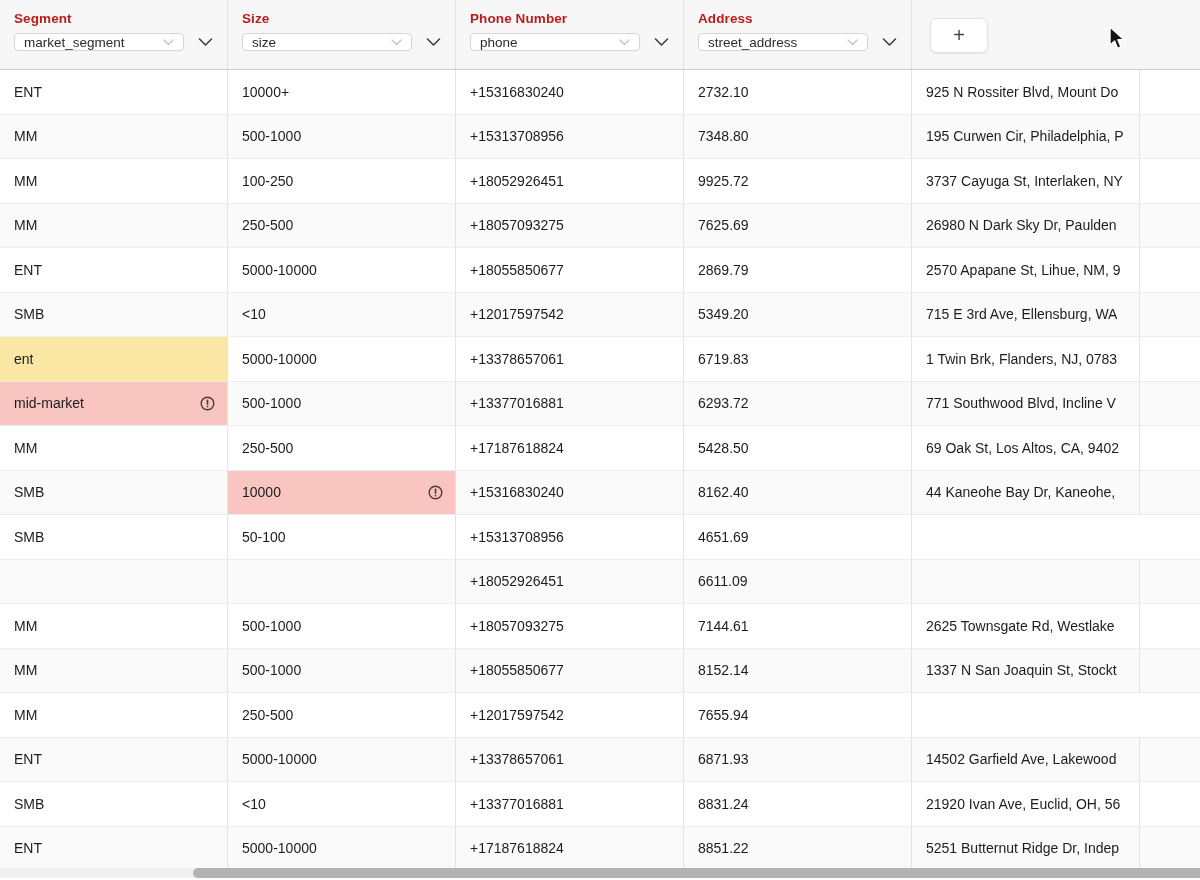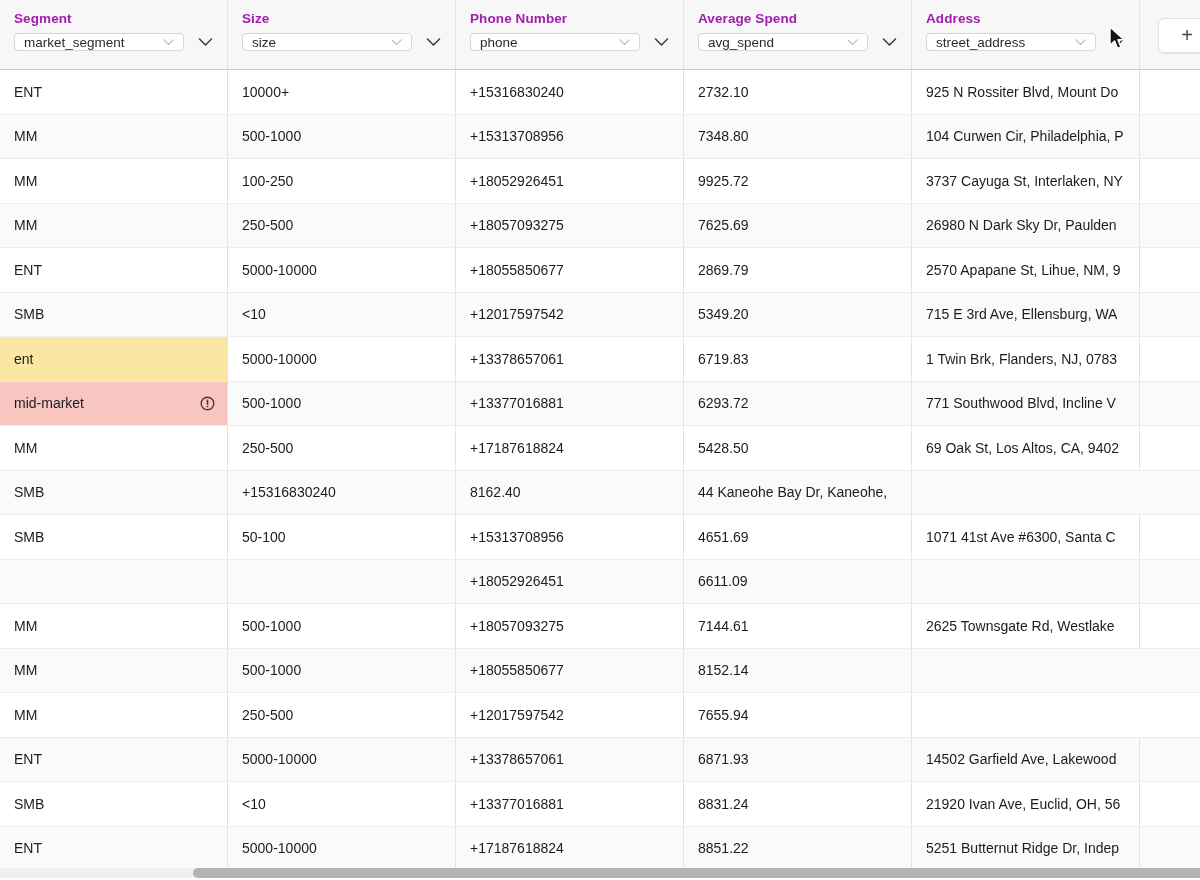--- a/index.html
+++ b/index.html
@@ -13,21 +13,21 @@
   
   .header-row {
     display:flex; height:70px; background:#f7f7f7;
     border-bottom:1px solid #cccccc; box-sizing:border-box;
   }
   .hcell {
     width:228px; box-sizing:border-box; flex:none;
     border-right:1px solid #e3e3e3; padding:11px 0 0 14px;
   }
   .hcell-extra { width:152px; border-right:none; padding:11px 0 0 14px; box-sizing:border-box; flex:none; }
-  .htitle { font-size:13.5px; font-weight:bold; color:#a21caf; margin-bottom:7px; letter-spacing:.1px; }
+  .htitle { font-size:13.5px; font-weight:bold; color:#b91c1c; margin-bottom:7px; letter-spacing:.1px; }
   .hcontrols { display:flex; align-items:center; }
   .field-select {
     width:170px; height:15px; box-sizing:border-box; background:#fff;
     border:1px solid #d5d5d5; border-radius:4px; cursor:pointer;
     display:flex; align-items:center; justify-content:space-between; padding:8px 9px;
   }
   .sel-text { font-size:13.5px; color:#2b2b2b; white-space:nowrap; overflow:hidden; }
   .menu-chev { margin-left:14px; cursor:pointer; display:flex; }
 
   .add-btn {
@@ -124,38 +124,20 @@
         </span>
       </div>
       <span class="menu-chev">
         <svg width="15" height="9" viewBox="0 0 15 9">
               <path d="M1.5 1 L7.5 7 L13.5 1" fill="none" stroke="#3a3a3a" stroke-width="1.5" stroke-linecap="round" stroke-linejoin="round"></path>
             </svg>
       </span>
     </div>
   </div>
 
-  <div class="hcell">
-    <div class="htitle">Average Spend</div>
-    <div class="hcontrols">
-      <div class="field-select">
-        <span class="sel-text">avg_spend</span>
-        <span style="display:flex;">
-          <svg width="11" height="7" viewBox="0 0 11 7">
-                <path d="M1 1 L5.5 5.5 L10 1" fill="none" stroke="#c3c3c3" stroke-width="1.4" stroke-linecap="round" stroke-linejoin="round"></path>
-              </svg>
-        </span>
-      </div>
-      <span class="menu-chev">
-        <svg width="15" height="9" viewBox="0 0 15 9">
-              <path d="M1.5 1 L7.5 7 L13.5 1" fill="none" stroke="#3a3a3a" stroke-width="1.5" stroke-linecap="round" stroke-linejoin="round"></path>
-            </svg>
-      </span>
-    </div>
-  </div>
 
   <div class="hcell">
     <div class="htitle">Address</div>
     <div class="hcontrols">
       <div class="field-select">
         <span class="sel-text">street_address</span>
         <span style="display:flex;">
           <svg width="11" height="7" viewBox="0 0 11 7">
                 <path d="M1 1 L5.5 5.5 L10 1" fill="none" stroke="#c3c3c3" stroke-width="1.4" stroke-linecap="round" stroke-linejoin="round"></path>
               </svg>
@@ -199,21 +181,21 @@
     <div class="cell">
           <span class="cell-text">500-1000</span>
         </div>
     <div class="cell">
           <span class="cell-text">+15313708956</span>
         </div>
     <div class="cell">
           <span class="cell-text">7348.80</span>
         </div>
     <div class="cell">
-          <span class="cell-text">104 Curwen Cir, Philadelphia, P</span>
+          <span class="cell-text">195 Curwen Cir, Philadelphia, P</span>
         </div>
     <div class="cell col-extra"></div>
   </div>
 
   <div class="row">
     <div class="cell">
           <span class="cell-text">MM</span>
         </div>
     <div class="cell">
           <span class="cell-text">100-250</span>
@@ -348,20 +330,30 @@
     <div class="cell">
           <span class="cell-text">69 Oak St, Los Altos, CA, 9402</span>
         </div>
     <div class="cell col-extra"></div>
   </div>
 
   <div class="row alt">
     <div class="cell">
           <span class="cell-text">SMB</span>
         </div>
+    <div class="cell hl-error">
+          <span class="cell-text">10000</span>
+          <span class="cell-flag">
+            <svg width="15" height="15" viewBox="0 0 15 15">
+              <circle cx="7.5" cy="7.5" r="6.3" fill="none" stroke="#4d3a34" stroke-width="1.4"></circle>
+              <line x1="7.5" y1="4.4" x2="7.5" y2="8.3" stroke="#4d3a34" stroke-width="1.6" stroke-linecap="round"></line>
+              <circle cx="7.5" cy="10.6" r="0.9" fill="#4d3a34"></circle>
+            </svg>
+          </span>
+        </div>
     <div class="cell">
           <span class="cell-text">+15316830240</span>
         </div>
     <div class="cell">
           <span class="cell-text">8162.40</span>
         </div>
     <div class="cell">
           <span class="cell-text">44 Kaneohe Bay Dr, Kaneohe,</span>
         </div>
     <div class="cell col-extra"></div>
@@ -373,23 +365,20 @@
         </div>
     <div class="cell">
           <span class="cell-text">50-100</span>
         </div>
     <div class="cell">
           <span class="cell-text">+15313708956</span>
         </div>
     <div class="cell">
           <span class="cell-text">4651.69</span>
         </div>
-    <div class="cell">
-          <span class="cell-text">1071 41st Ave #6300, Santa C</span>
-        </div>
     <div class="cell col-extra"></div>
   </div>
 
   <div class="row alt">
     <div class="cell">
           <span class="cell-text"></span>
         </div>
     <div class="cell">
           <span class="cell-text"></span>
         </div>
@@ -429,20 +418,23 @@
           <span class="cell-text">MM</span>
         </div>
     <div class="cell">
           <span class="cell-text">500-1000</span>
         </div>
     <div class="cell">
           <span class="cell-text">+18055850677</span>
         </div>
     <div class="cell">
           <span class="cell-text">8152.14</span>
+        </div>
+    <div class="cell">
+          <span class="cell-text">1337 N San Joaquin St, Stockt</span>
         </div>
     <div class="cell col-extra"></div>
   </div>
 
   <div class="row">
     <div class="cell">
           <span class="cell-text">MM</span>
         </div>
     <div class="cell">
           <span class="cell-text">250-500</span>

